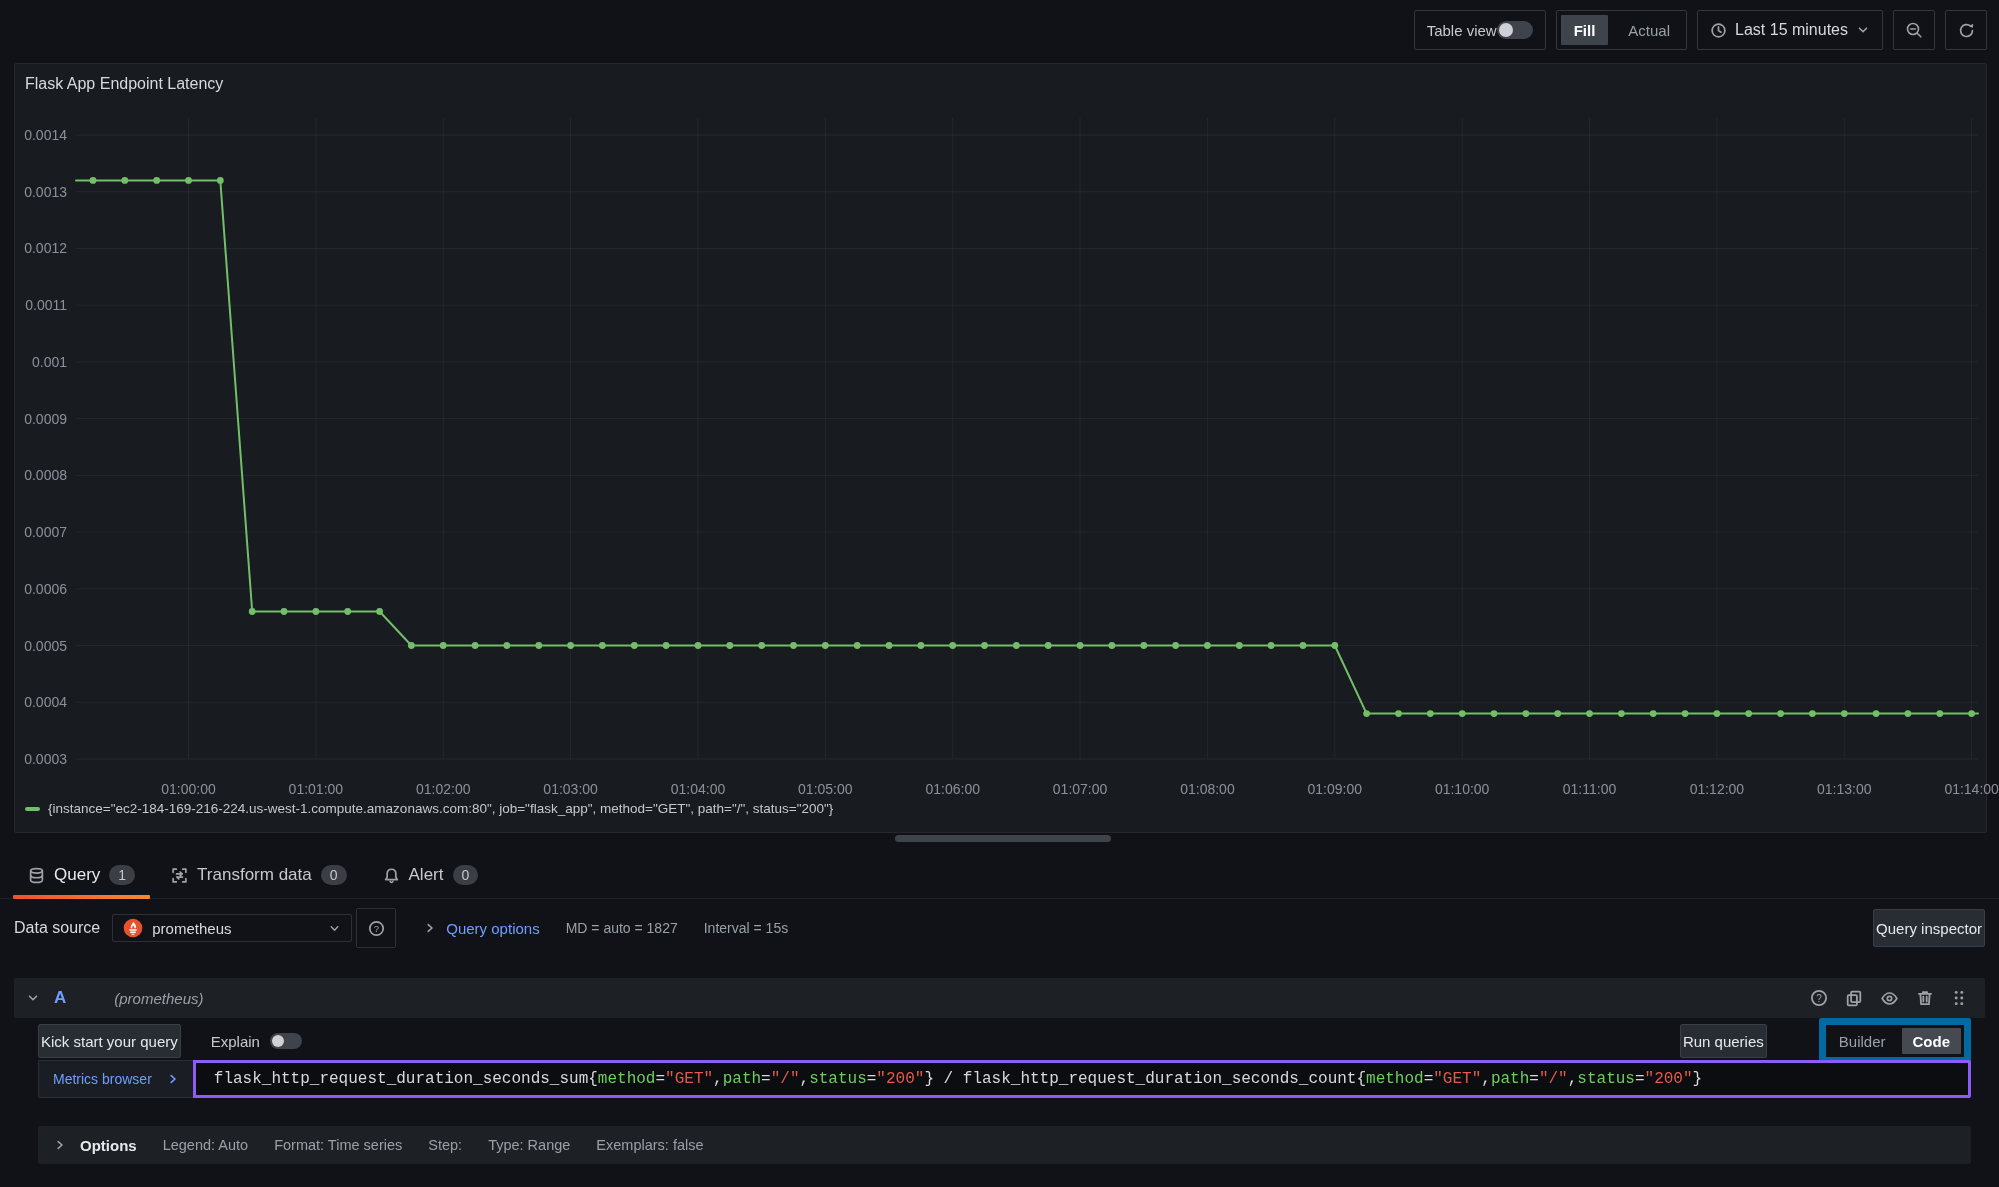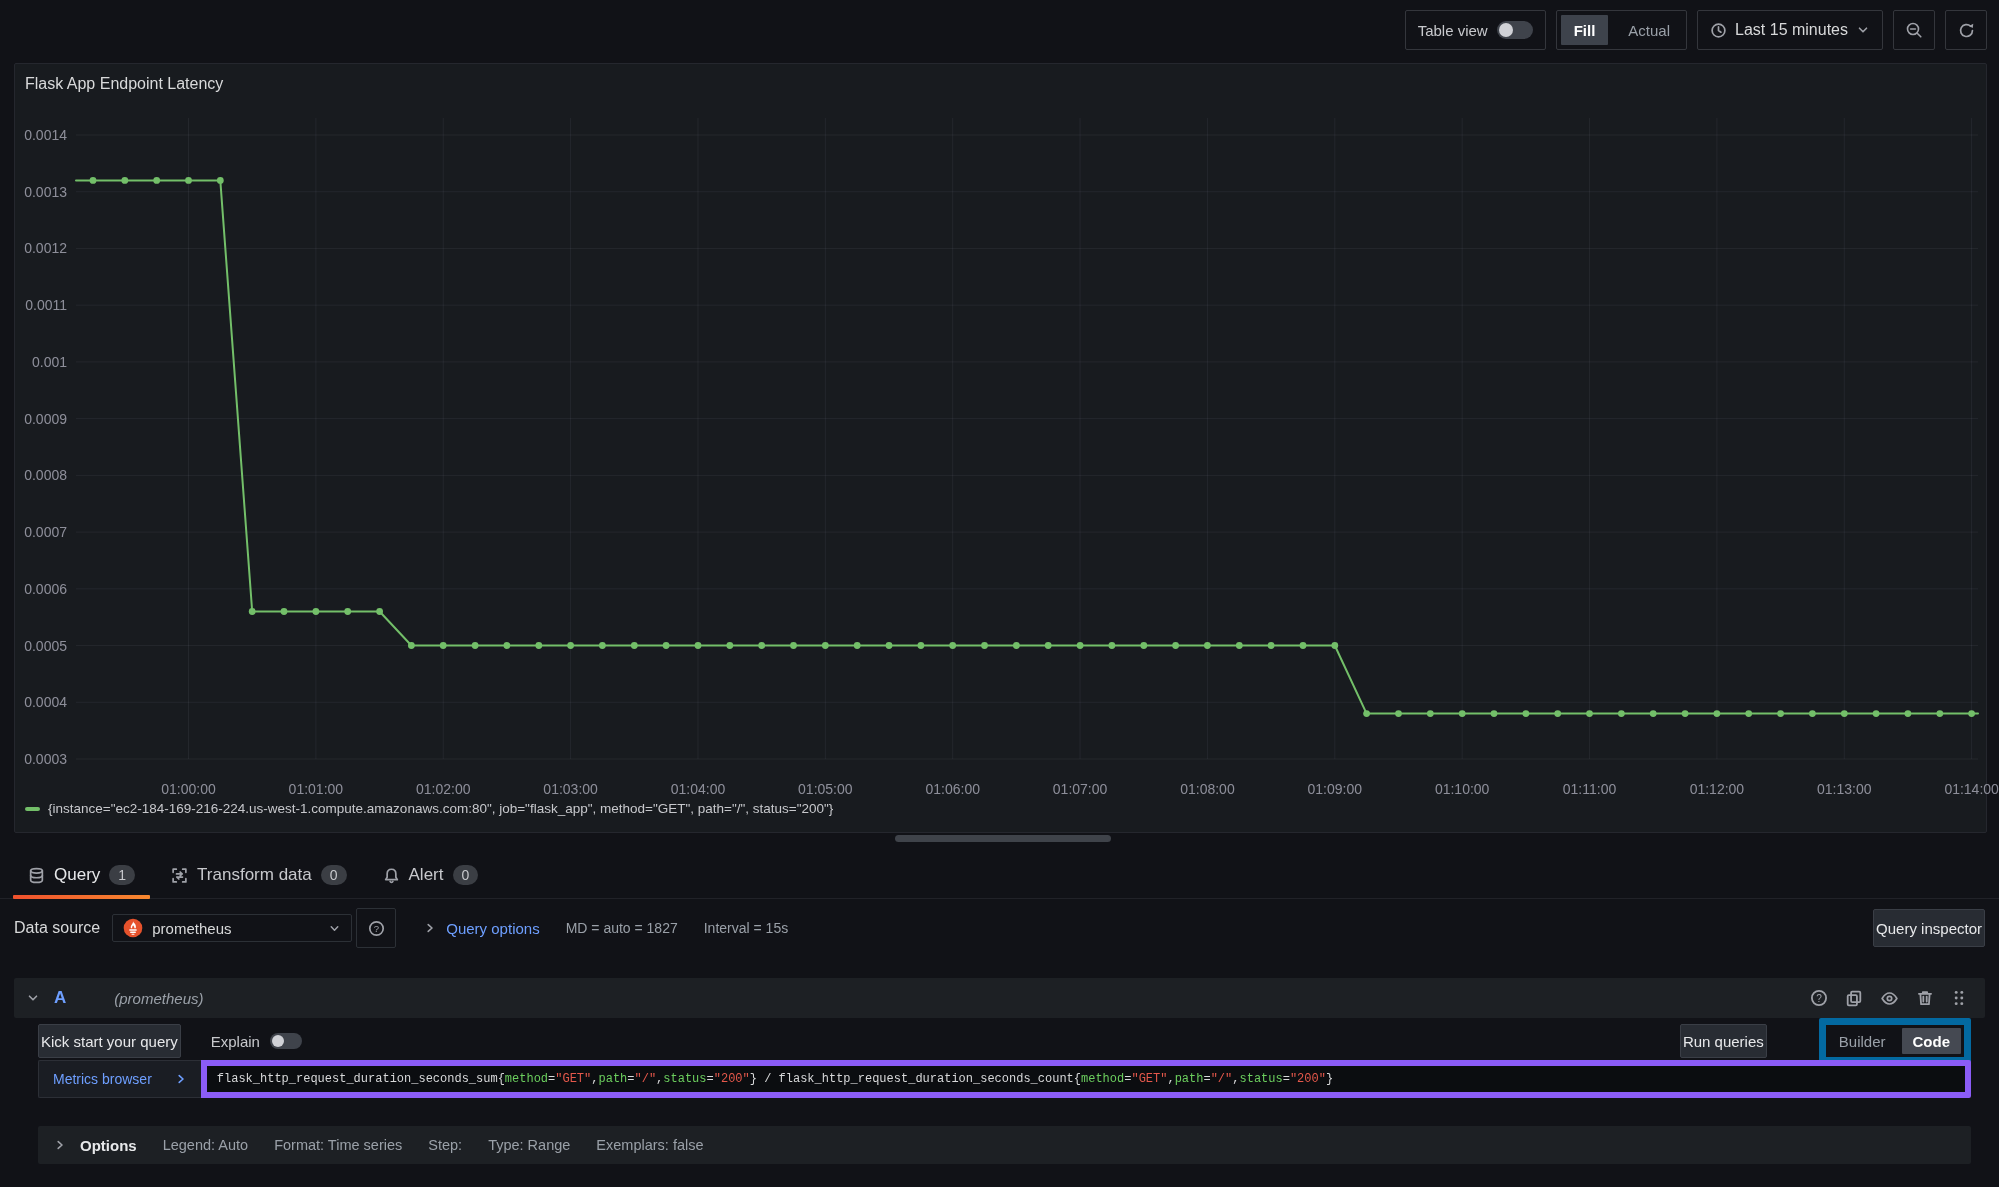--- a/index.html
+++ b/index.html
@@ -1,21 +1,21 @@
 <!DOCTYPE html>
 <html><head>
 <meta charset="utf-8">
 <style>
   html,body{margin:0;padding:0;background:#0e0f13;}
   #root{position:relative;width:1999px;height:1187px;background:#111217;
         font-family:"Liberation Sans",sans-serif;color:#d8d9da;overflow:hidden;}
 
   
   .top-toolbar{position:absolute;top:10px;right:12px;display:flex;align-items:center;gap:10px;}
-  .tgroup{display:flex;align-items:center;gap:9px;height:38px;border:1px solid #34363c;
+  .tgroup{display:flex;align-items:center;height:38px;border:1px solid #34363c;
           border-radius:2px;padding:0 12px;background:transparent;}
   .tgroup .lbl{font-size:15px;color:#c7c8cc;white-space:nowrap;}
   .toggle{position:relative;width:36px;height:18px;border-radius:10px;background:#3f434b;}
   .toggle .knob{position:absolute;left:2px;top:2px;width:14px;height:14px;border-radius:50%;background:#d0d1d6;}
   .toggle.small{width:32px;height:16px;}
   .toggle.small .knob{width:12px;height:12px;}
   .seggroup{display:flex;align-items:stretch;height:38px;border:1px solid #34363c;border-radius:2px;padding:0;}
   .seg{display:flex;align-items:center;padding:0 16px;font-size:15px;color:#9aa0a8;}
   .seg.active{background:#3e434c;color:#ffffff;font-weight:700;border-radius:1px;margin:4px;padding:0 13px;}
   .timepicker{display:flex;align-items:center;gap:8px;height:38px;border:1px solid #34363c;border-radius:2px;padding:0 12px;}
@@ -73,26 +73,26 @@
   .q-toolbar{position:absolute;left:38px;top:1024px;width:1933px;height:34px;display:flex;align-items:center;}
   .q-toolbar .btn{height:32px;}
   .explain-wrap{display:flex;align-items:center;gap:10px;margin-left:30px;}
   .explain-label{font-size:15px;color:#c7c8cc;}
   .bc-group{display:flex;align-items:stretch;height:32px;border:7px solid #0369a1;border-radius:2px;margin-left:26px;}
   .bc-group .seg{padding:0 13px;font-size:15px;}
   .bc-group .seg.active{margin:3px;padding:0 11px;background:#454952;}
 
   
   .editor-row{position:absolute;left:38px;top:1060px;width:1933px;height:38px;display:flex;align-items:stretch;}
-  .metrics-browser{display:flex;align-items:center;gap:23px;padding:0 14px;background:#1a1d23;
+  .metrics-browser{display:flex;align-items:center;gap:15px;padding:0 14px;background:#1a1d23;
                    border:1px solid #2c2f36;border-right:none;border-radius:2px 0 0 2px;}
   .metrics-browser .mb-label{font-size:14px;font-weight:500;color:#6e9fff;white-space:nowrap;}
-  .code-input{flex:1;display:flex;align-items:center;background:#0b0d10;border:6px solid #8b5cf6;
-              border-radius:0 2px 2px 0;padding:0 10px;overflow:hidden;
-              font-family:"Liberation Mono","DejaVu Sans Mono",monospace;font-size:12px;white-space:pre;}
+  .code-input{flex:1;display:flex;align-items:center;background:#0b0d10;border:3px solid #8b5cf6;
+              border-radius:0 2px 2px 0;padding:0 18px;overflow:hidden;
+              font-family:"Liberation Mono","DejaVu Sans Mono",monospace;font-size:16px;white-space:pre;}
   .tok-plain{color:#d8d9da;}
   .tok-label{color:#6ccf5e;}
   .tok-string{color:#e5584b;}
 
   
   .warning-row{position:absolute;left:40px;top:1100px;height:22px;display:flex;align-items:center;gap:7px;}
   .warning-text{font-size:15px;color:#e0a44c;}
   .warning-link{font-size:15px;color:#c7c8cc;text-decoration:underline;}
 
   

